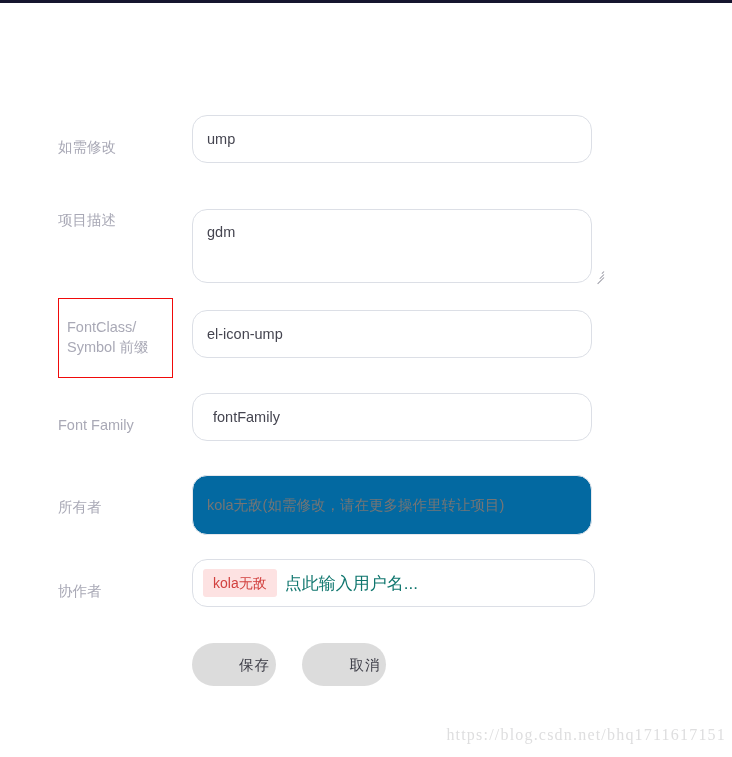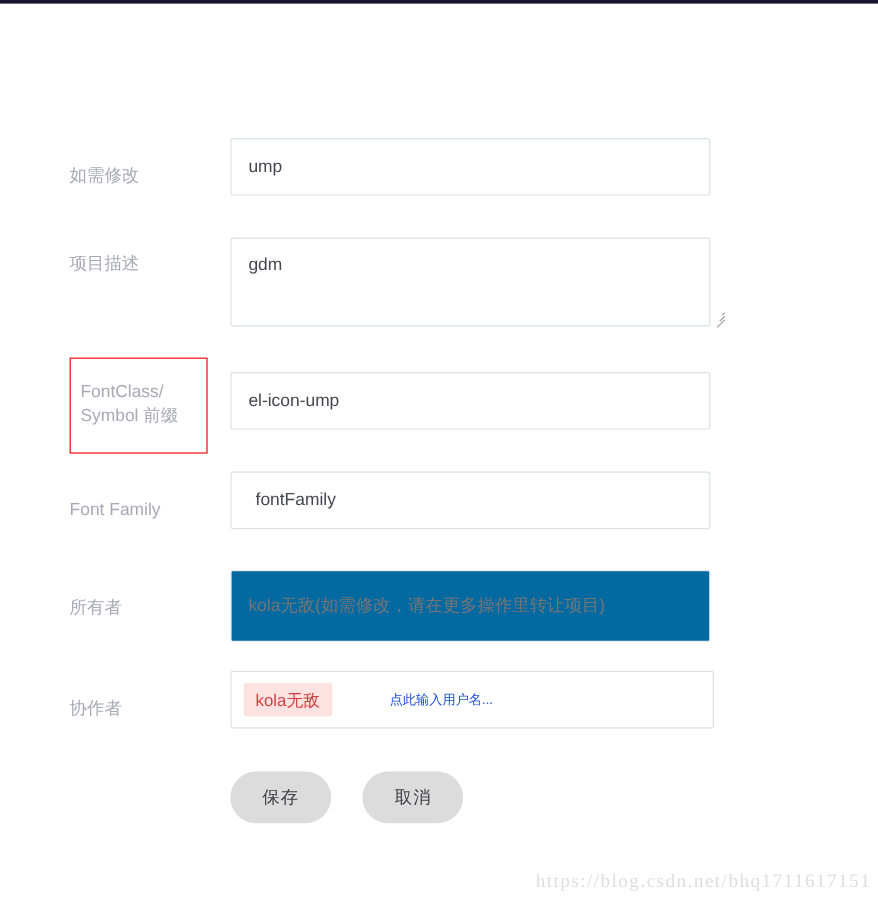--- a/index.html
+++ b/index.html
@@ -55,21 +55,21 @@
     border: 1.5px solid #f00a0a;
     padding: 18px 17px 20px 8px;
     width: 88px;
     box-sizing: content-box;
   }
   .field {
     position: absolute;
     left: 192px;
     box-sizing: border-box;
     border: 1px solid #dcdfe6;
-    border-radius: 2px;
+    border-radius: 15px;
     background: #ffffff;
     font-family: "Liberation Sans", sans-serif;
     font-size: 14.5px;
     color: #454550;
     padding: 0 14px;
   }
   .field.text {
     width: 400px;
     height: 48px;
     line-height: 46px;
@@ -117,41 +117,40 @@
     background: #fde2e2;
     color: #d2413f;
     font-size: 14px;
     border-radius: 3px;
     padding: 5px 10px;
     margin-right: 8px;
     line-height: 18px;
     white-space: nowrap;
   }
   .tag-placeholder {
-    color: #1d4ed8;
-    font-size: 11px;
-    margin-left: 40px;
+    color: #0f766e;
+    font-size: 17px;
   }
   .btn-row {
     position: absolute;
     left: 192px;
     top: 643px;
   }
   .btn {
     display: inline-block;
     background: #dcdcdc;
     color: #3c3c46;
     border: none;
     border-radius: 22px;
     font-size: 14.5px;
     font-family: "Liberation Sans", sans-serif;
     width: 84px;
     height: 43px;
     line-height: 43px;
-    text-align: center;
+    text-align: right;
     margin-right: 22px;
     cursor: pointer;
     letter-spacing: 1px;
   }
   .watermark {
     position: absolute;
     right: 6px;
     top: 726px;
     font-family: "Liberation Serif", serif;
     font-size: 16px;
@@ -168,21 +167,21 @@
   <div class="top-strip"></div>
 
 
   <div class="form-row" style="top:115px">
     <div class="row-label" style="top:22px">如需修改</div>
     <input class="field text" style="top: 0px;" type="text" value="ump">
   </div>
 
   <div class="form-row" style="top:198px">
     <div class="row-label" style="top:12px">项目描述</div>
-    <div style="position:absolute;left:192px;top:0;width:416px;height:74px;">
+    <div style="position:absolute;left:192px;top:11px;width:416px;height:74px;">
       <textarea class="field area" style="top: 0px; left: 0px; resize: none;">gdm</textarea>
       <span class="resize-grip">
         <i></i>
           <i></i>
           <i></i>
       </span>
     </div>
   </div>
 
   <div class="form-row" style="top:310px">

